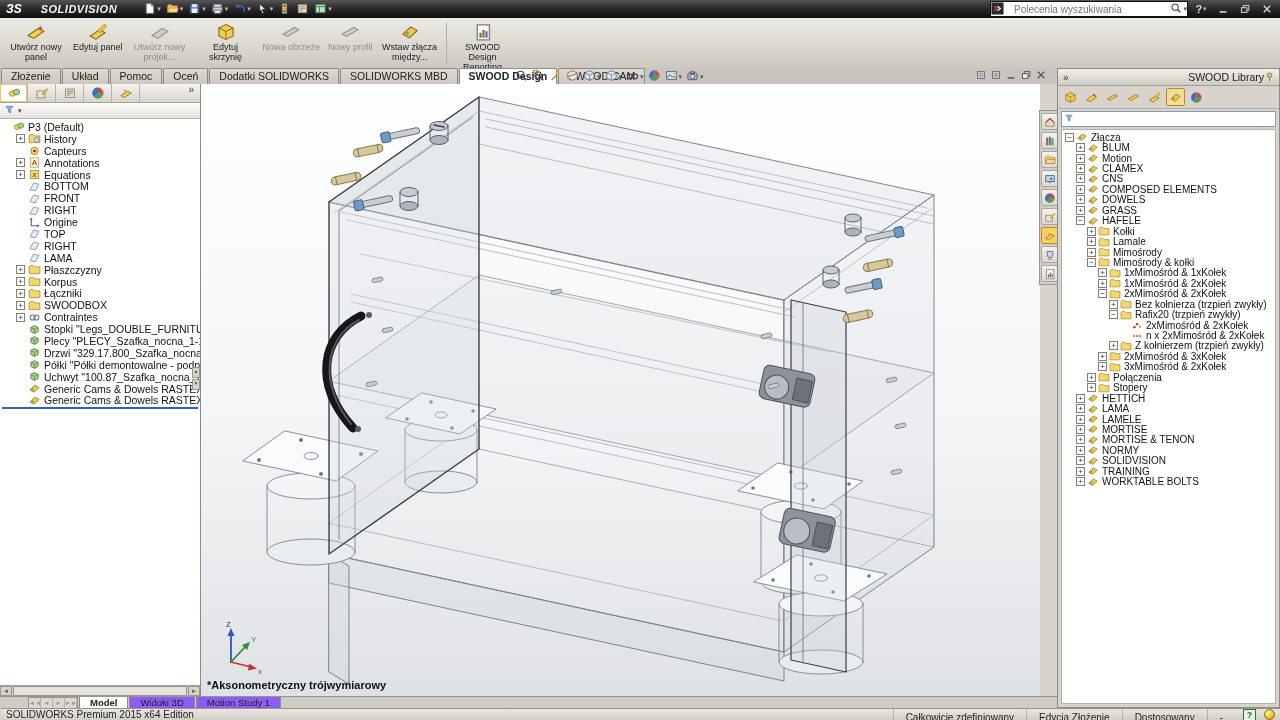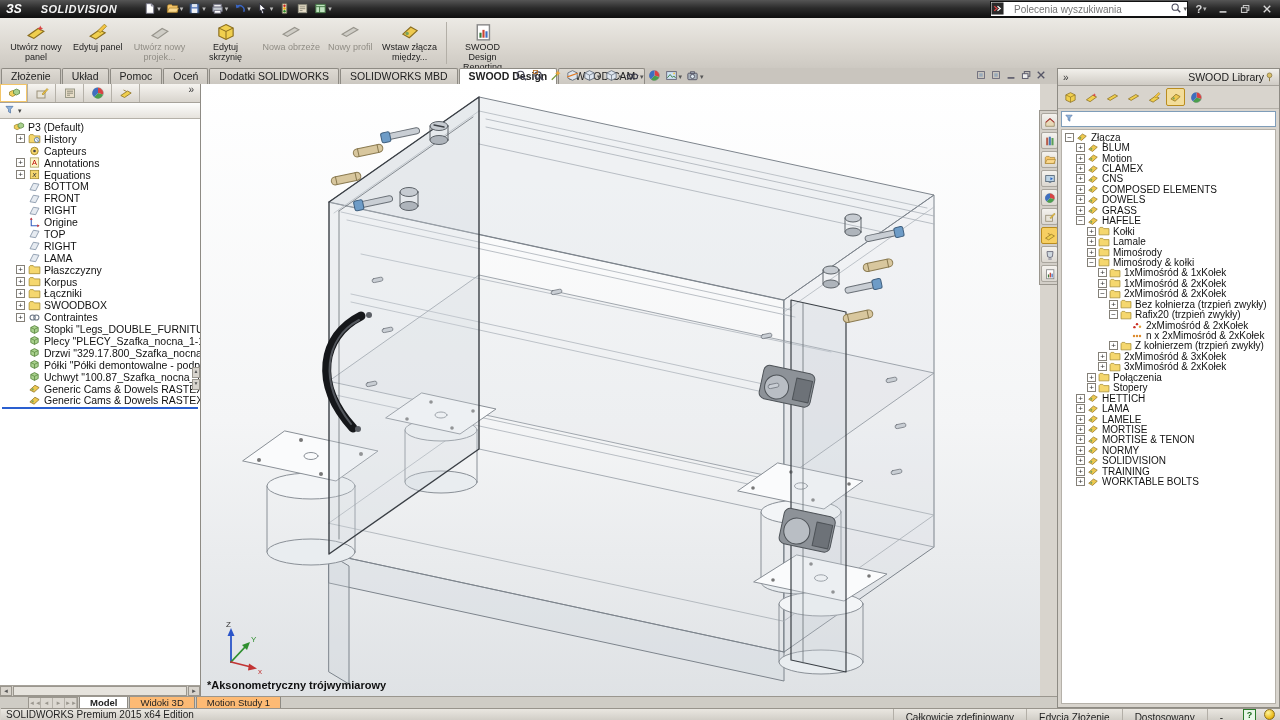--- a/index.html
+++ b/index.html
@@ -98,21 +98,21 @@
   .rrow .exp{width:9px;height:9px;border:1px solid #848078;background:#fff;font-size:8px;line-height:7px;
     text-align:center;margin-right:2px;color:#333;box-sizing:border-box;flex:none;}
   .rrow .spc{width:11px;flex:none;}
   .rrow .ticn{width:12px;height:12px;margin-right:3px;flex:none;}
 
   
   #bottomtabs{position:absolute;top:696px;left:0;width:1057px;height:12px;background:#cfccc5;
     display:flex;align-items:stretch;border-top:1px solid #9a968e;}
   #navarrows{display:flex;margin-left:28px;border:1px solid #9a968e;background:#dcd8d1;}
   #navarrows span{width:11px;font-size:6px;line-height:10px;text-align:center;color:#9a968e;border-right:1px solid #b5b1a9;}
-  .btab{padding:0 10px;font-size:9.5px;line-height:11px;background:#fdba74;border:1px solid #8e8b84;border-top:none;
+  .btab{padding:0 10px;font-size:9.5px;line-height:11px;background:#8b5cf6;border:1px solid #8e8b84;border-top:none;
     margin-left:1px;color:#222;white-space:nowrap;}
   .btab.active{background:#fff;font-weight:bold;}
 
   
   #statusbar{position:absolute;top:708px;left:1px;right:0;height:12px;
     background:linear-gradient(#eae7e1,#cfccc5);border-top:1px solid #98948c;
     display:flex;align-items:flex-start;font-size:10px;color:#1e1e1e;}
   #statusbar .lefttext{margin-left:5px;flex:1;}
   .stitem{padding:4px 12px;border-left:1px solid #b3afa7;height:18px;line-height:10px;}
   .sphere{width:9px;height:9px;border-radius:50%;margin:0 5px 0 8px;

